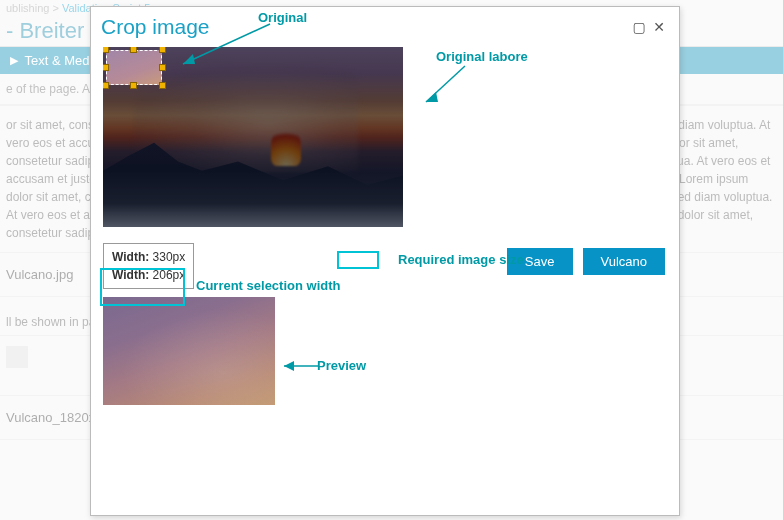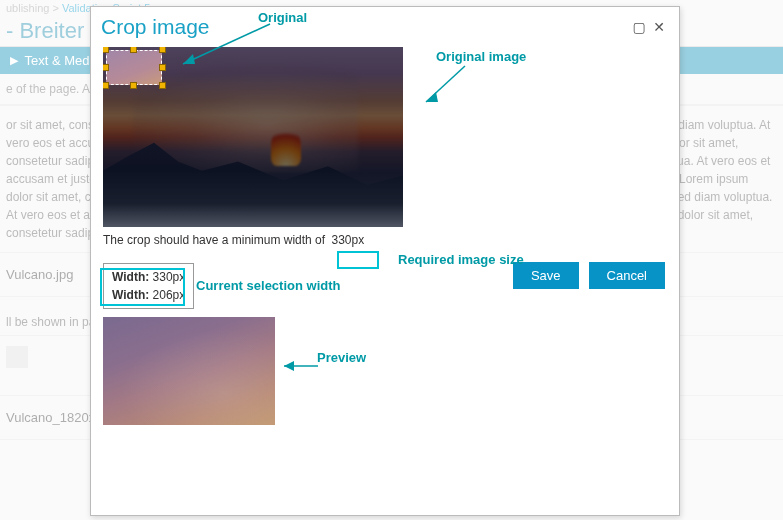--- a/index.html
+++ b/index.html
@@ -52,21 +52,21 @@
 .min-width-line { margin-top: 6px; font-size: 12px; color: #333; }
 .min-width-value { border: 1px solid transparent; padding: 0 2px; }
 .dim-box { display:inline-block; border:1px solid #999; background:#fff; padding: 4px 8px; margin-top: 16px; font-size: 12px; line-height: 1.5; }
 .dim-box b { font-weight: 600; }
 
 
 .preview { margin-top: 8px; width: 172px; height: 108px; background: linear-gradient(160deg, #7a6a8f 0%, #8a6e8e 30%, #a47a84 55%, #b78873 80%, #c29870 100%); position: relative; }
 .preview::after{ content:""; position:absolute; inset:0; background: radial-gradient(ellipse at 70% 70%, rgba(255,255,255,0.12), transparent 60%);}
 
 
-.dialog-footer { position:absolute; bottom: 226px; right: 14px; display:flex; gap:10px; }
+.dialog-footer { position:absolute; bottom: 240px; right: 14px; display:flex; gap:10px; }
 .btn { background:#0893c7; color:#fff; border:none; padding:6px 18px; font-size:13px; cursor:pointer; }
 
 
 .callout { position:absolute; color:#009aa6; font-size:13px; font-weight:600; pointer-events:none; }
 .arrow { position:absolute; pointer-events:none; }
 .arrow svg { overflow: visible; }
 .arrow line { stroke:#009aa6; stroke-width:1.5; }
 .arrow polygon { fill:#009aa6; }
 .hlbox { position:absolute; border:2px solid #00c4d6; pointer-events:none; }
 
@@ -126,64 +126,60 @@
         <div class="handle h-tr"></div>
         <div class="handle h-l"></div>
         <div class="handle h-r"></div>
         <div class="handle h-bl"></div>
         <div class="handle h-b"></div>
         <div class="handle h-br"></div>
       </div>
     </div>
 
     
-    <div class="min-width-line">
-      <span>The crop should have a minimum width of</span>
-      <span class="min-width-value">330px</span>
-    </div>
 
     
     <div class="dim-box">
       <div><b>Width:</b> <span>330px</span></div>
       <div><b>Width:</b> <span>206px</span></div>
     </div>
 
     
     <div class="preview"></div>
 
     
     <div class="dialog-footer">
       <button class="btn">Save</button>
-      <button class="btn">Cancel</button>
+      <button class="btn">Vulcano</button>
     </div>
 
   </div>
 </div>
 
 <div class="callout" style="top:10px; left:258px;">Original</div>
 <div class="arrow" style="top:24px; left:175px;">
   <svg width="100" height="50">
       <line x1="95" y1="0" x2="8" y2="40"></line>
       <polygon points="8,40 18,30 20,40"></polygon>
     </svg>
 </div>
 
-<div class="callout" style="top:49px; left:436px;">Original image</div>
+<div class="callout" style="top:49px; left:436px;">Original labore</div>
 <div class="arrow" style="top:66px; left:420px;">
   <svg width="60" height="45">
       <line x1="45" y1="0" x2="6" y2="36"></line>
       <polygon points="6,36 16,26 18,36"></polygon>
     </svg>
 </div>
 
 <div class="hlbox" style="top:251px; left:337px; width:42px; height:18px;"></div>
 <div class="callout" style="top:252px; left:398px;">Required image size</div>
 
 <div class="hlbox" style="top:268px; left:100px; width:85px; height:38px;"></div>
 <div class="callout" style="top:278px; left:196px;">Current selection width</div>
 
-<div class="callout" style="top:350px; left:317px;">Preview</div>
+<div class="callout" style="top:358px; left:317px;">Preview</div>
 <div class="arrow" style="top:358px; left:278px;">
   <svg width="50" height="20">
       <line x1="40" y1="8" x2="6" y2="8"></line>
       <polygon points="6,8 16,3 16,13"></polygon>
     </svg>
 </div>
 
 </body></html>

